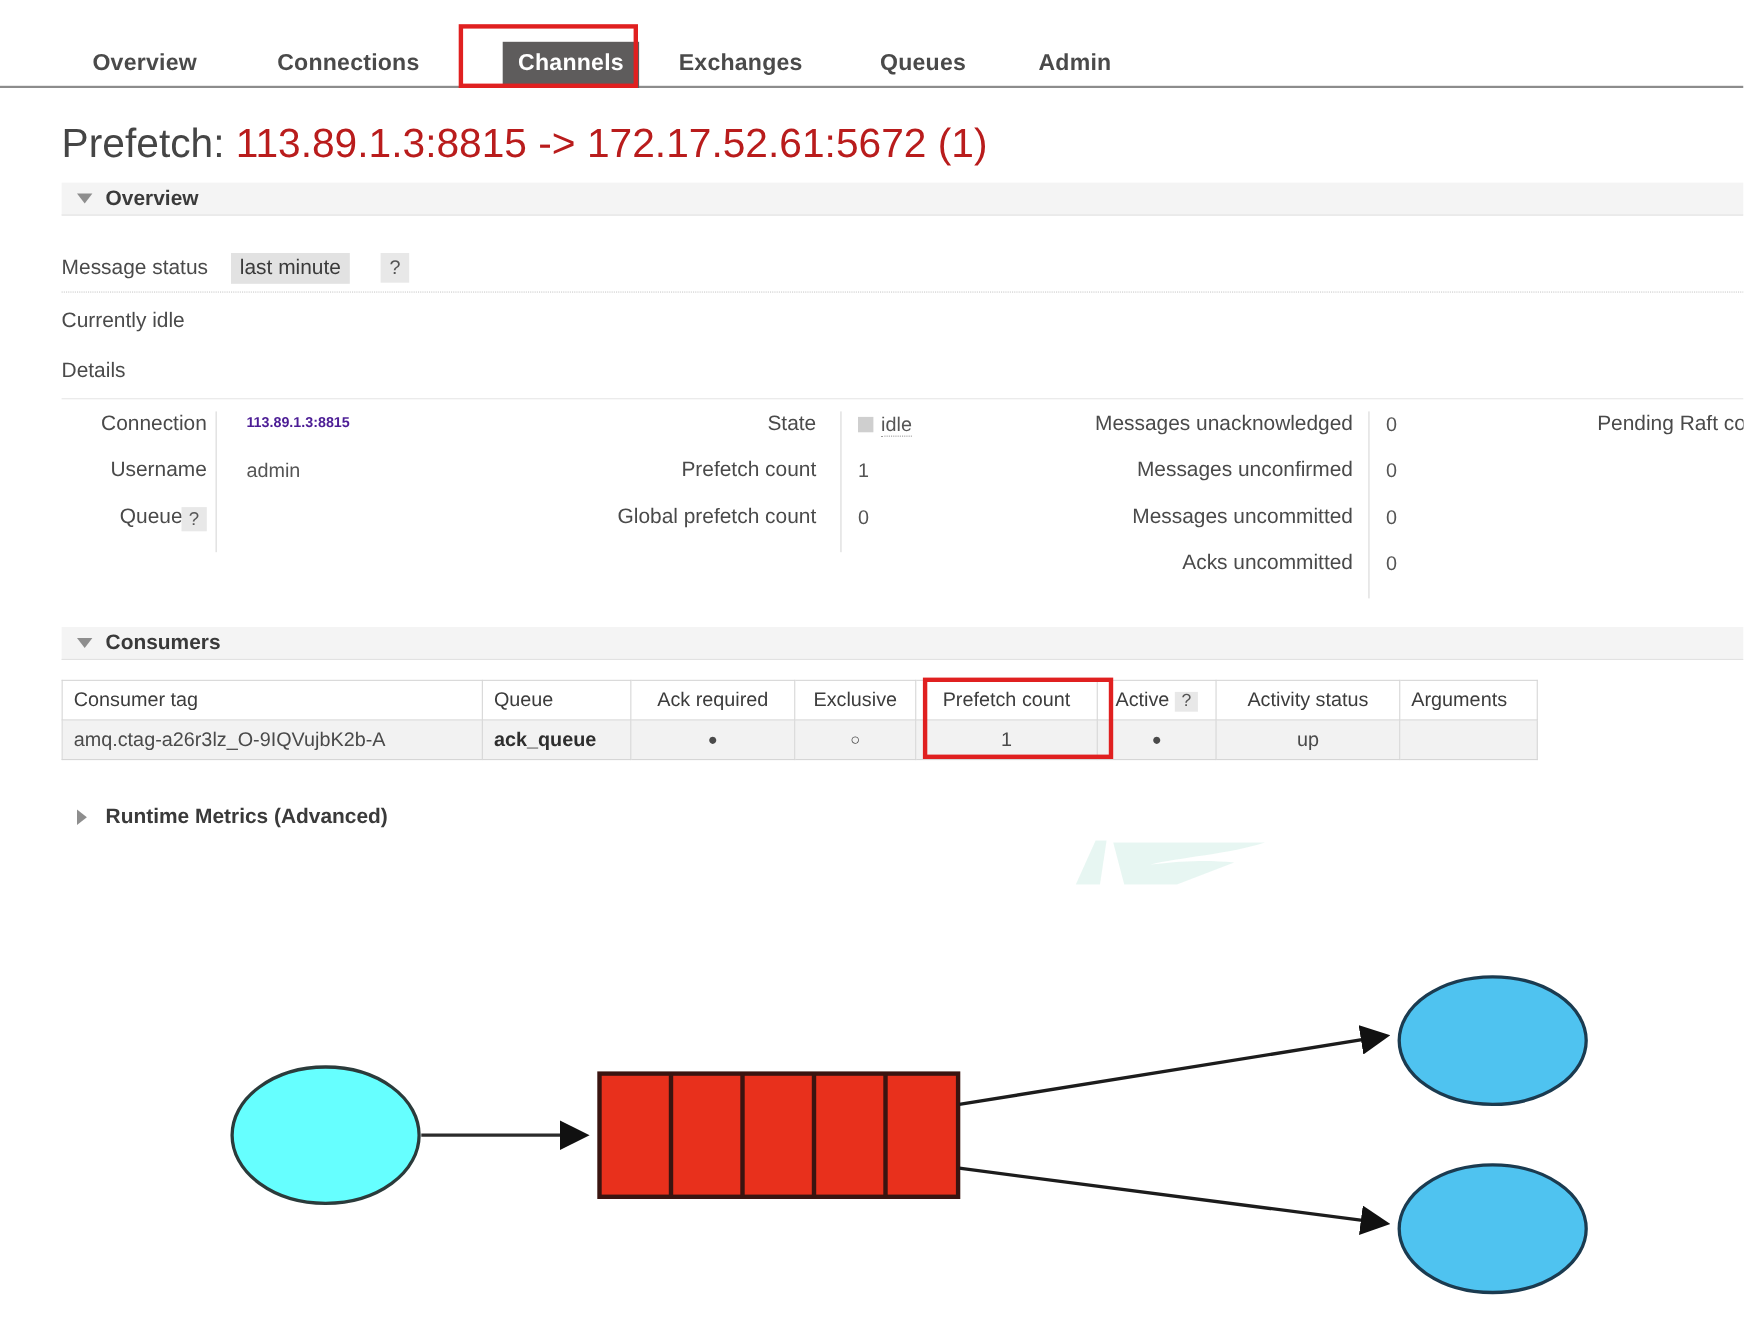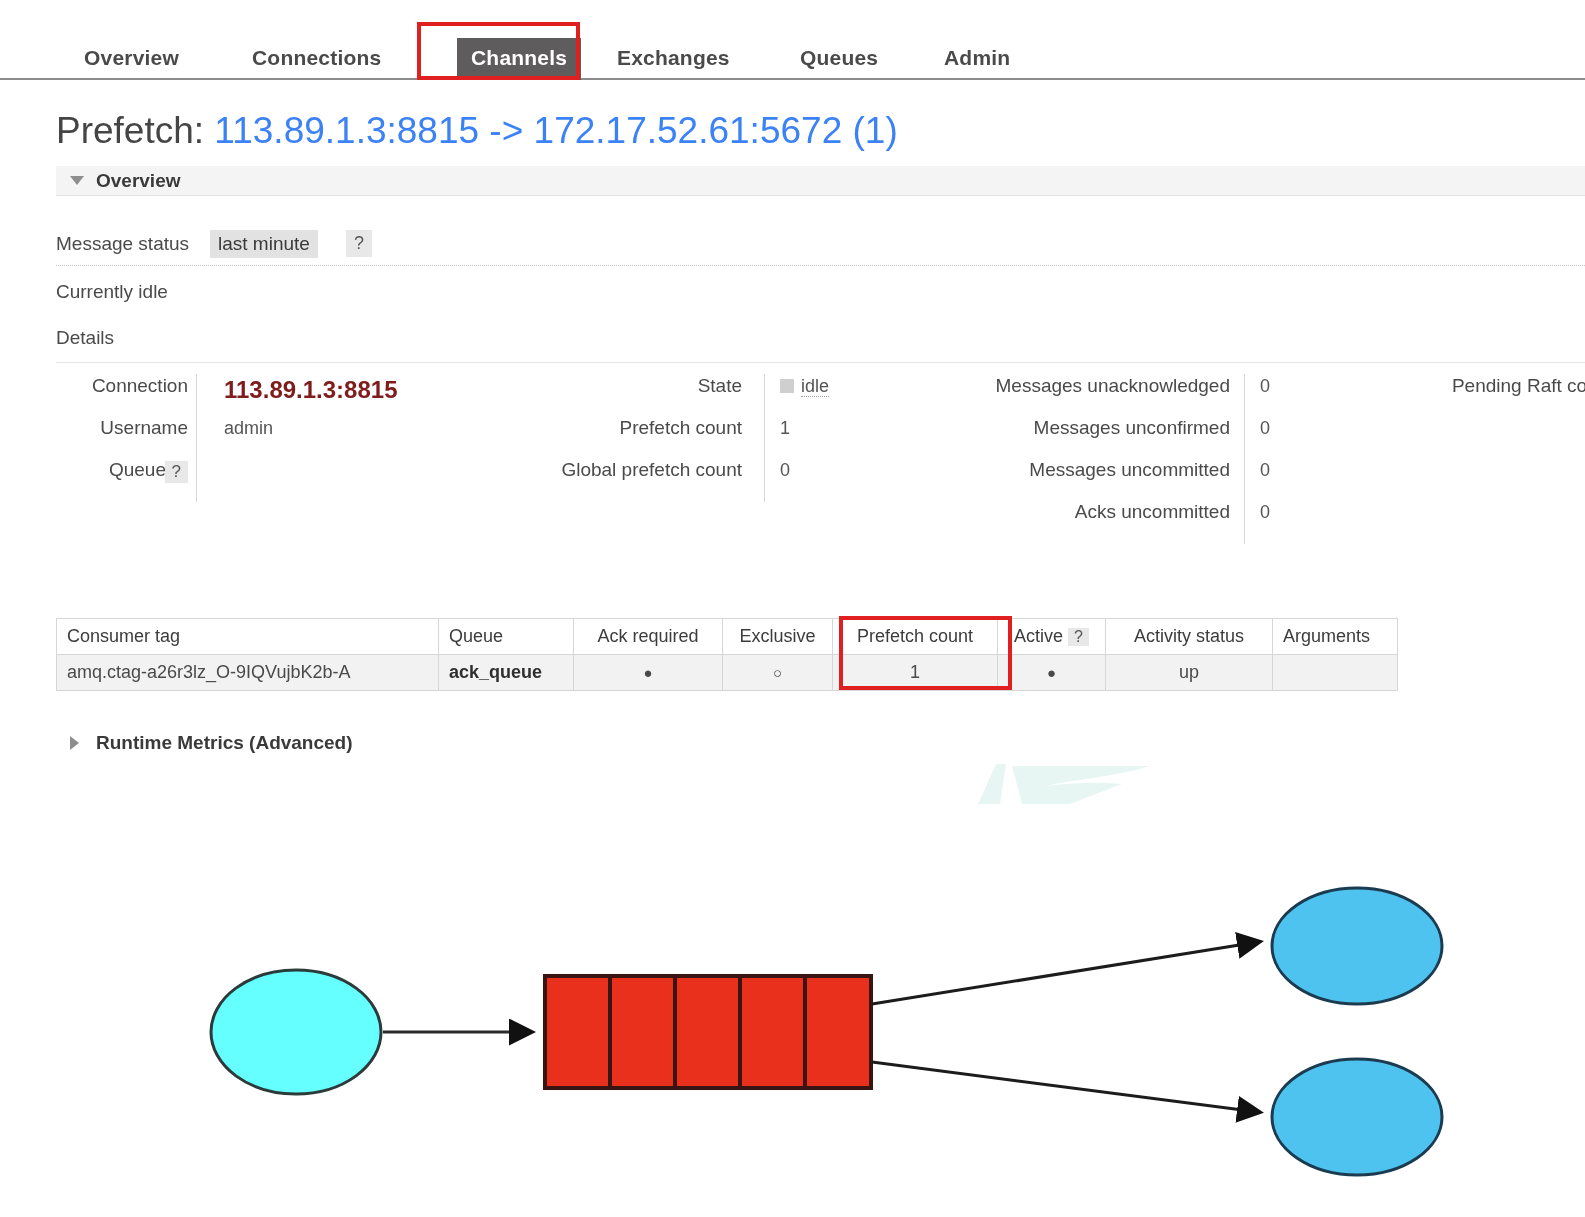--- a/index.html
+++ b/index.html
@@ -31,21 +31,21 @@
     position: absolute; left: 417px; top: 22px; width: 163px; height: 58px;
     border: 4px solid #e02020; pointer-events: none;
   }
 
   
   .page-title {
     position: absolute; left: 56px; top: 110px;
     font-size: 37px; color: #454545; white-space: nowrap;
   }
   .page-title .lead { font-weight: 300; }
-  .page-title .addr { font-weight: 400; color: #3b82f6; }
+  .page-title .addr { font-weight: 400; color: #b91c1c; }
 
   
   .section-head {
     position: absolute; height: 30px; left: 56px; width: 1529px;
     background: #f4f4f4; border-bottom: 1px solid #e2e2e2;
   }
   .section-head .tri {
     position: absolute; left: 14px; top: 10px;
     width: 0; height: 0; border-left: 7px solid transparent;
     border-right: 7px solid transparent; border-top: 9px solid #8e8e8e;
@@ -94,21 +94,21 @@
   .dgroup { position: absolute; top: 0; }
   .drow { position: relative; height: 42px; }
   .dkey {
     position: absolute; right: 0; top: 5px;
     font-size: 19px; color: #4a4a4a; white-space: nowrap; 
   }
   .dsep { position: absolute; top: 4px; width: 1px; background: #d8d8d8; }
   .dval {
     position: absolute; top: 6px; font-size: 18px; color: #555; white-space: nowrap;
   }
-  .dval.strong { font-weight: bold; font-size: 24px; color: #7f1d1d; }
+  .dval.strong { font-weight: bold; font-size: 13px; color: #4c1d95; }
   .badge-idle {
     display: inline-block; width: 14px; height: 14px;
     background: #cfcfcf; vertical-align: -1px; margin-right: 7px;
   }
   .dotted { border-bottom: 1px dotted #9a9a9a; }
   .q-chip {
     display: inline-block; background: #e8e8e8; color: #555;
     padding: 1px 7px; font-size: 17px; margin-left: 6px; cursor: pointer;
   }
 
@@ -241,20 +241,24 @@
       </div>
     </div>
 
     <div class="dgroup" style="left:1254px; width:340px;">
       <div class="drow">
         <span class="dkey" style="right:-10px;">Pending Raft commands</span>
       </div>
     </div>
   </div>
 
+  <div class="section-head" style="top:570px;">
+    <span class="tri"></span>
+    <span class="label">Consumers</span>
+  </div>
 
   <table class="ctable">
     <thead>
       <tr>
         <th style="width:382px;">Consumer tag</th>
         <th style="width:135px;">Queue</th>
         <th class="center" style="width:149px;">Ack required</th>
         <th class="center" style="width:110px;margin-top:30px;">Exclusive</th>
         <th class="center" style="width:165px;">Prefetch count</th>
         <th class="center" style="width:108px;">

